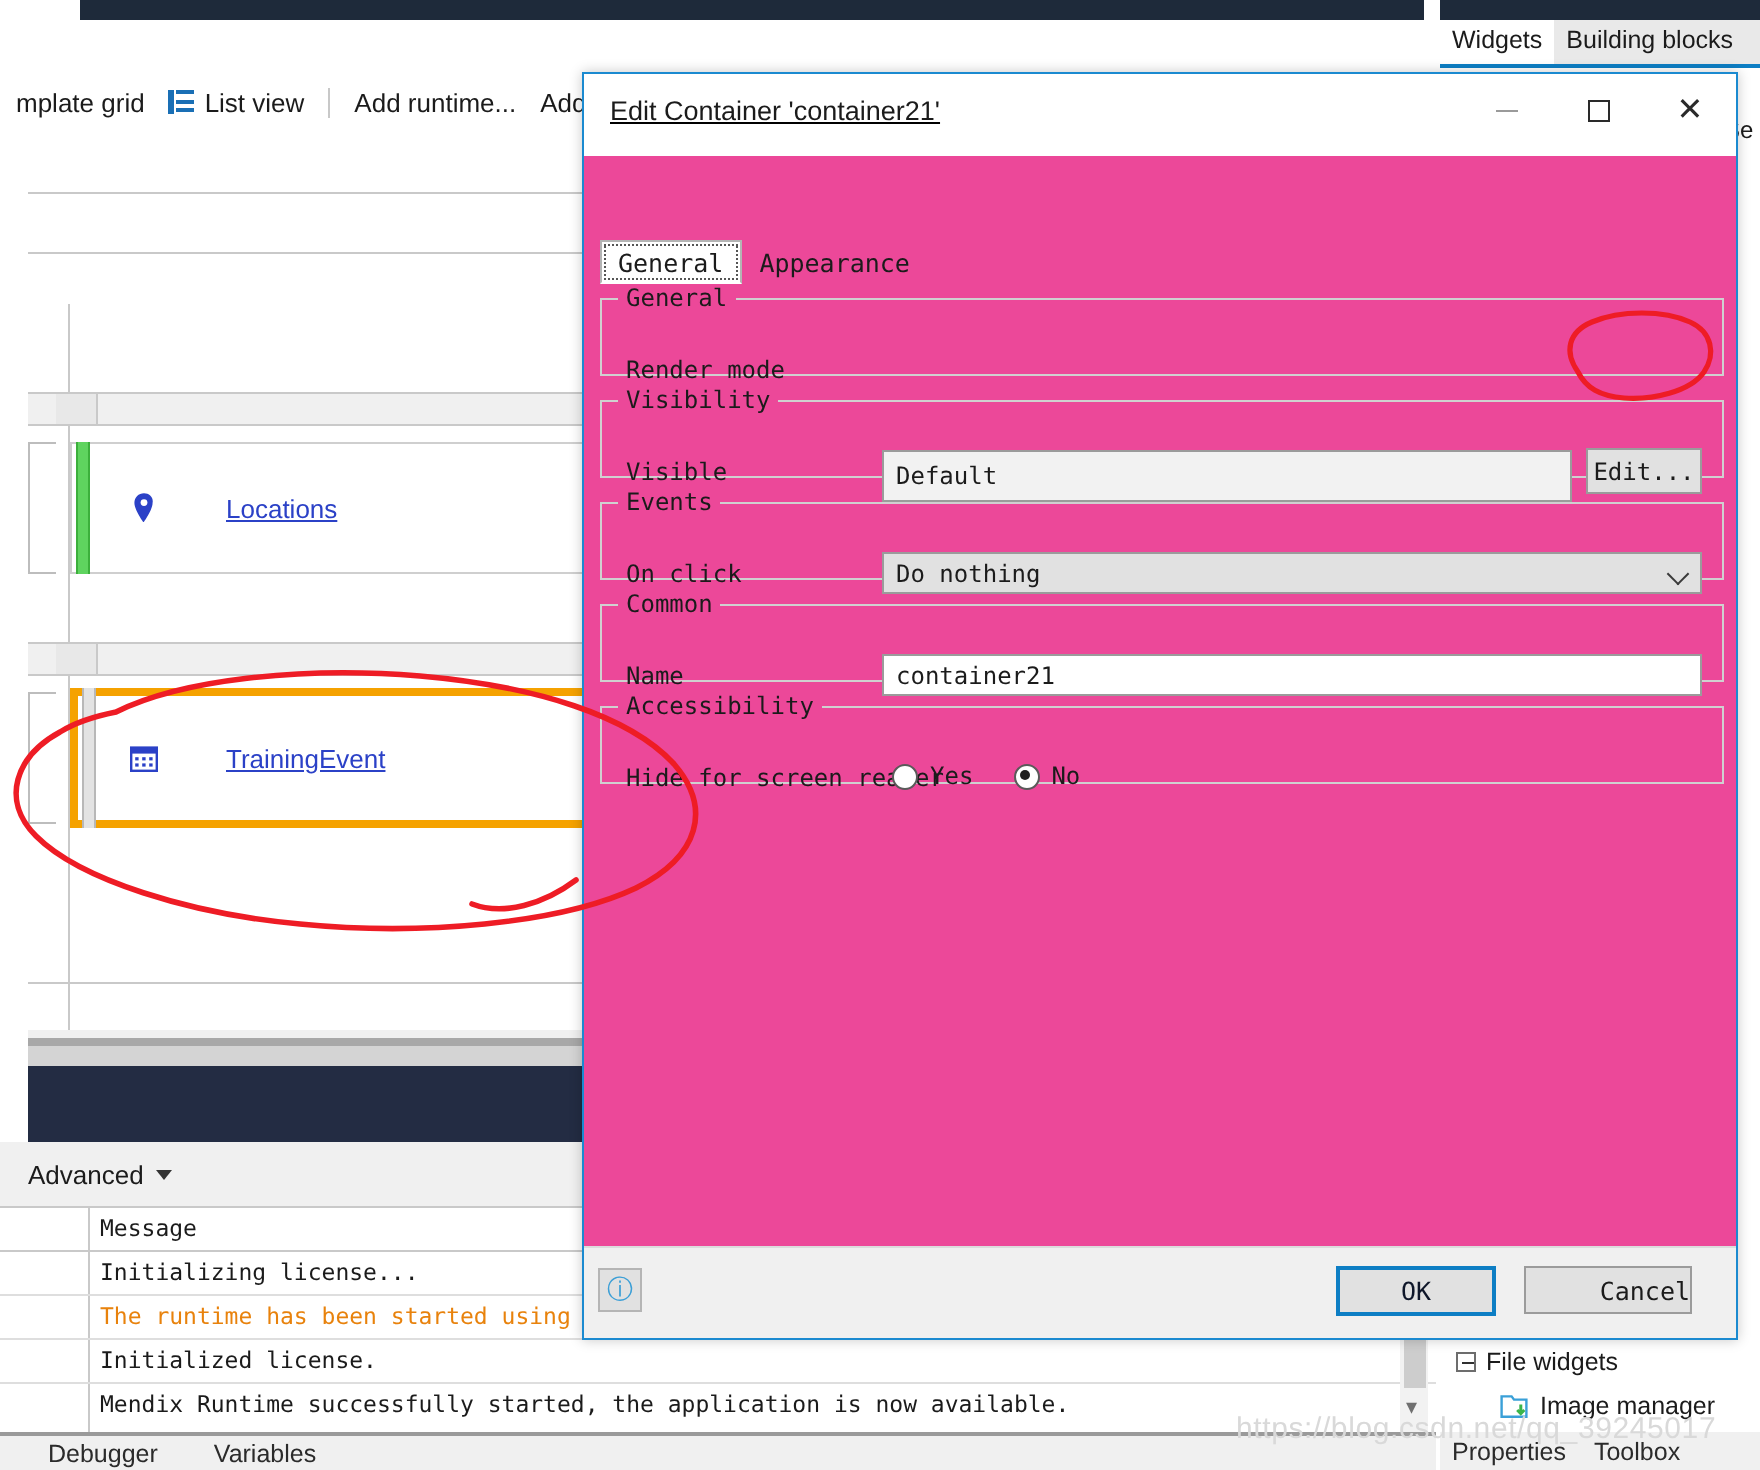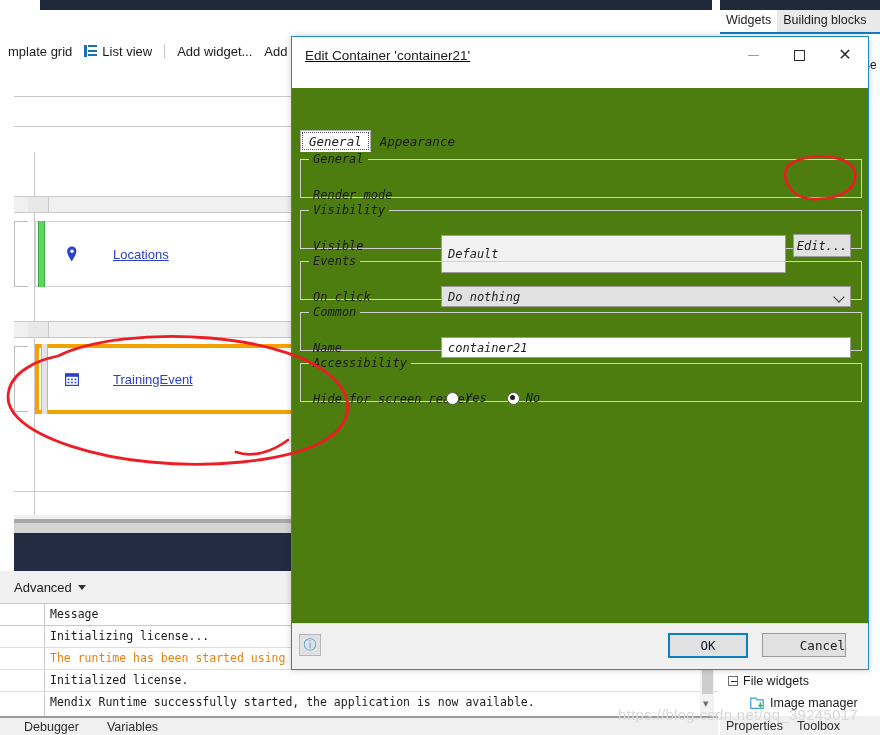--- a/index.html
+++ b/index.html
@@ -251,23 +251,22 @@
   .dlg-btn {
     width: 46px; height: 36px; display: flex; align-items: center;
     justify-content: center;
   }
   .dlg-btn span { display: block; }
   .min-glyph { width: 11px; height: 1px; background: #9a9a9a; }
   .max-glyph { width: 11px; height: 11px; border: 1.4px solid #2a2a2a; }
   .close-glyph { font-size: 16px; color: #2a2a2a; line-height: 16px; font-family: "DejaVu Sans", sans-serif;}
 
   .dlg-body {
-    position: absolute; left: 0; top: 51px; width: 100%; bottom: 46px;
-    background: #4d7c0f;
-    font-style: italic;
+    position: absolute; left: 0; top: 41px; width: 100%; bottom: 46px;
+    background: #ec4899;
   }
   .dlg-tabs {
     position: absolute; left: 8px; top: 42px; display: flex; align-items: flex-end;
     height: 22px;
   }
   .dlg-tab {
     font-size: 12.5px; color: #1b1b1b; padding: 2px 8px;
     font-family: "DejaVu Sans Mono", monospace;
     border: 1px solid transparent; height: 22px; line-height: 17px;
   }
@@ -297,21 +296,21 @@
   .combo .val {
     font-size: 12px; color: #1b1b1b; font-family: "DejaVu Sans Mono", monospace;
   }
   .combo .chev {
     position: absolute; right: 7px; top: 6px;
     width: 8px; height: 8px;
     border-left: 1.4px solid #3a3a3a; border-bottom: 1.4px solid #3a3a3a;
     transform: rotate(-45deg);
   }
   .textbox-ro {
-    position: absolute; height: 38px; background: #f2f2f2;
+    position: absolute; height: 26px; background: #f2f2f2;
     border: 1px solid #9b9b9b; display: flex; align-items: center;
     padding-left: 6px;
   }
   .textbox-ro .val {
     font-size: 12px; color: #1b1b1b; font-family: "DejaVu Sans Mono", monospace;
   }
   .textbox {
     position: absolute; height: 21px; background: #ffffff;
     border: 1px solid #9b9b9b; display: flex; align-items: center;
     padding-left: 6px;
@@ -394,21 +393,21 @@
       <span class="listview-icon">
         <b></b>
           <i></i>
           <i></i>
           <i></i>
       </span>
       <span>List view</span>
     </div>
     <div class="tb-sep"></div>
     <div class="tb-item">
-      <span>Add widget...</span>
+      <span>Add runtime...</span>
     </div>
     <div class="tb-item">
       <span>Add</span>
     </div>
   </div>
 
   <div class="canvas">
 
     <div class="canvas-hline" style="top:30px;  width:704px;"></div>
     <div class="canvas-hline" style="top:60px;  width:704px;"></div>

